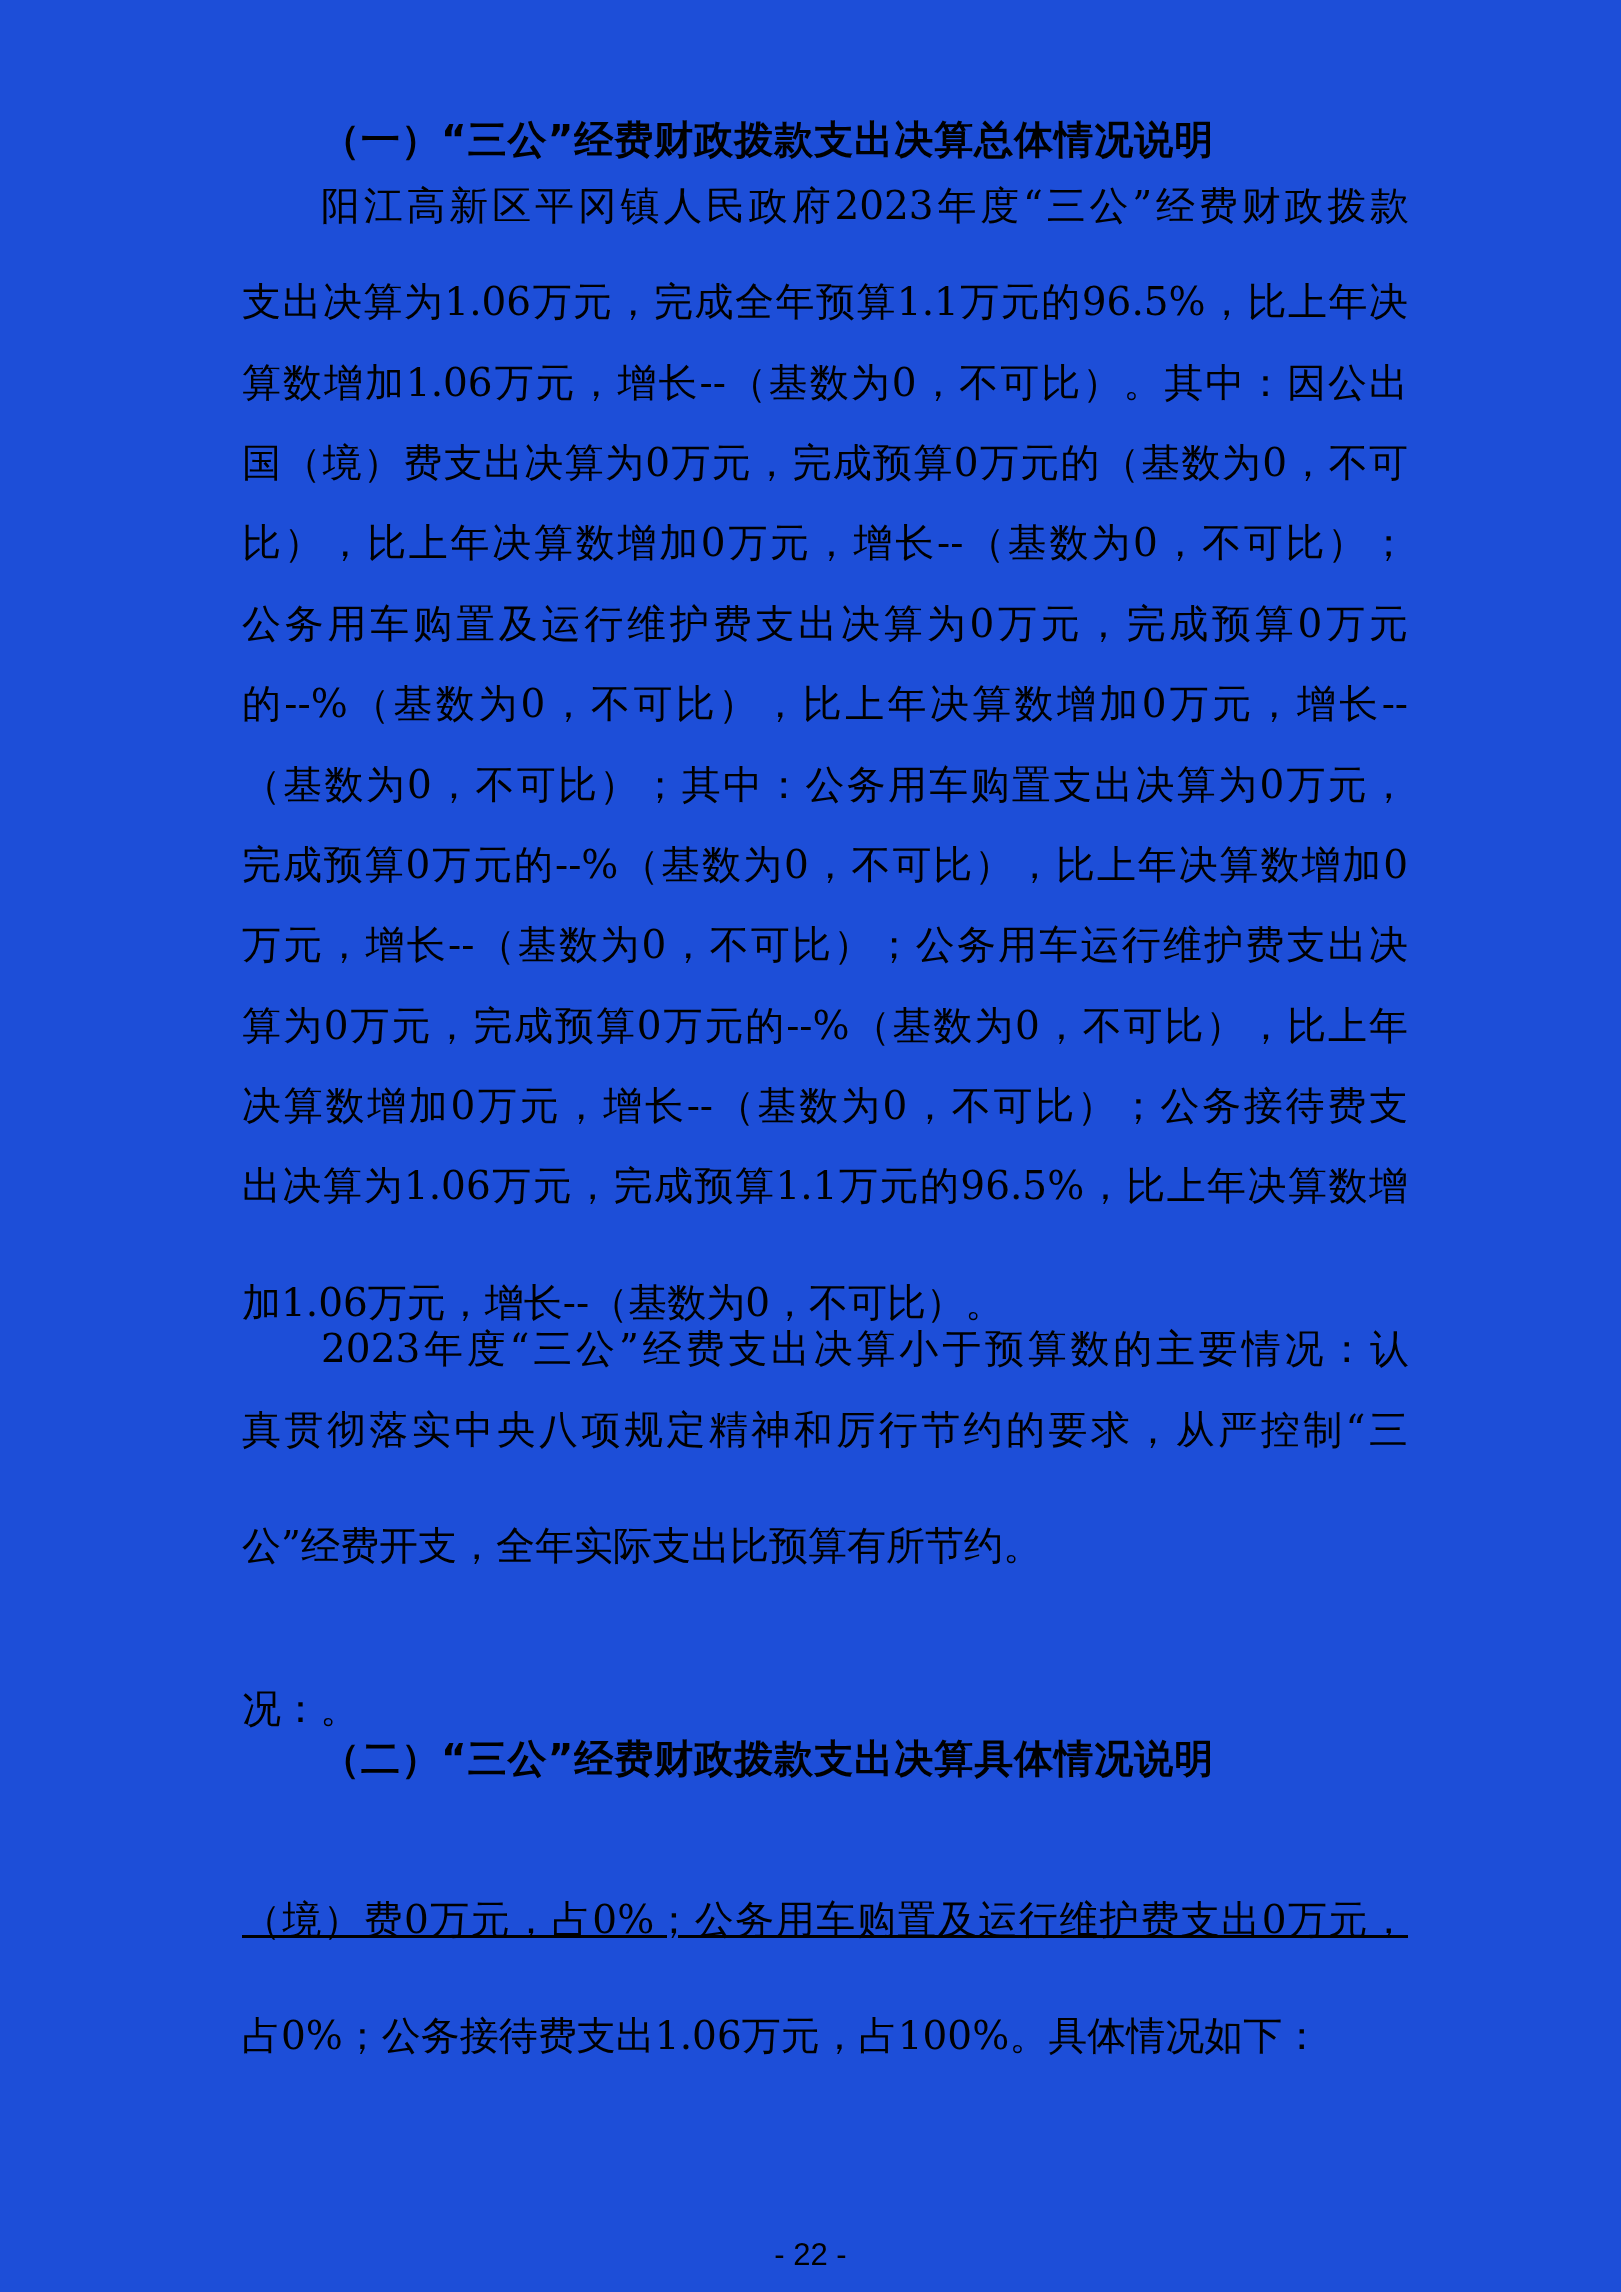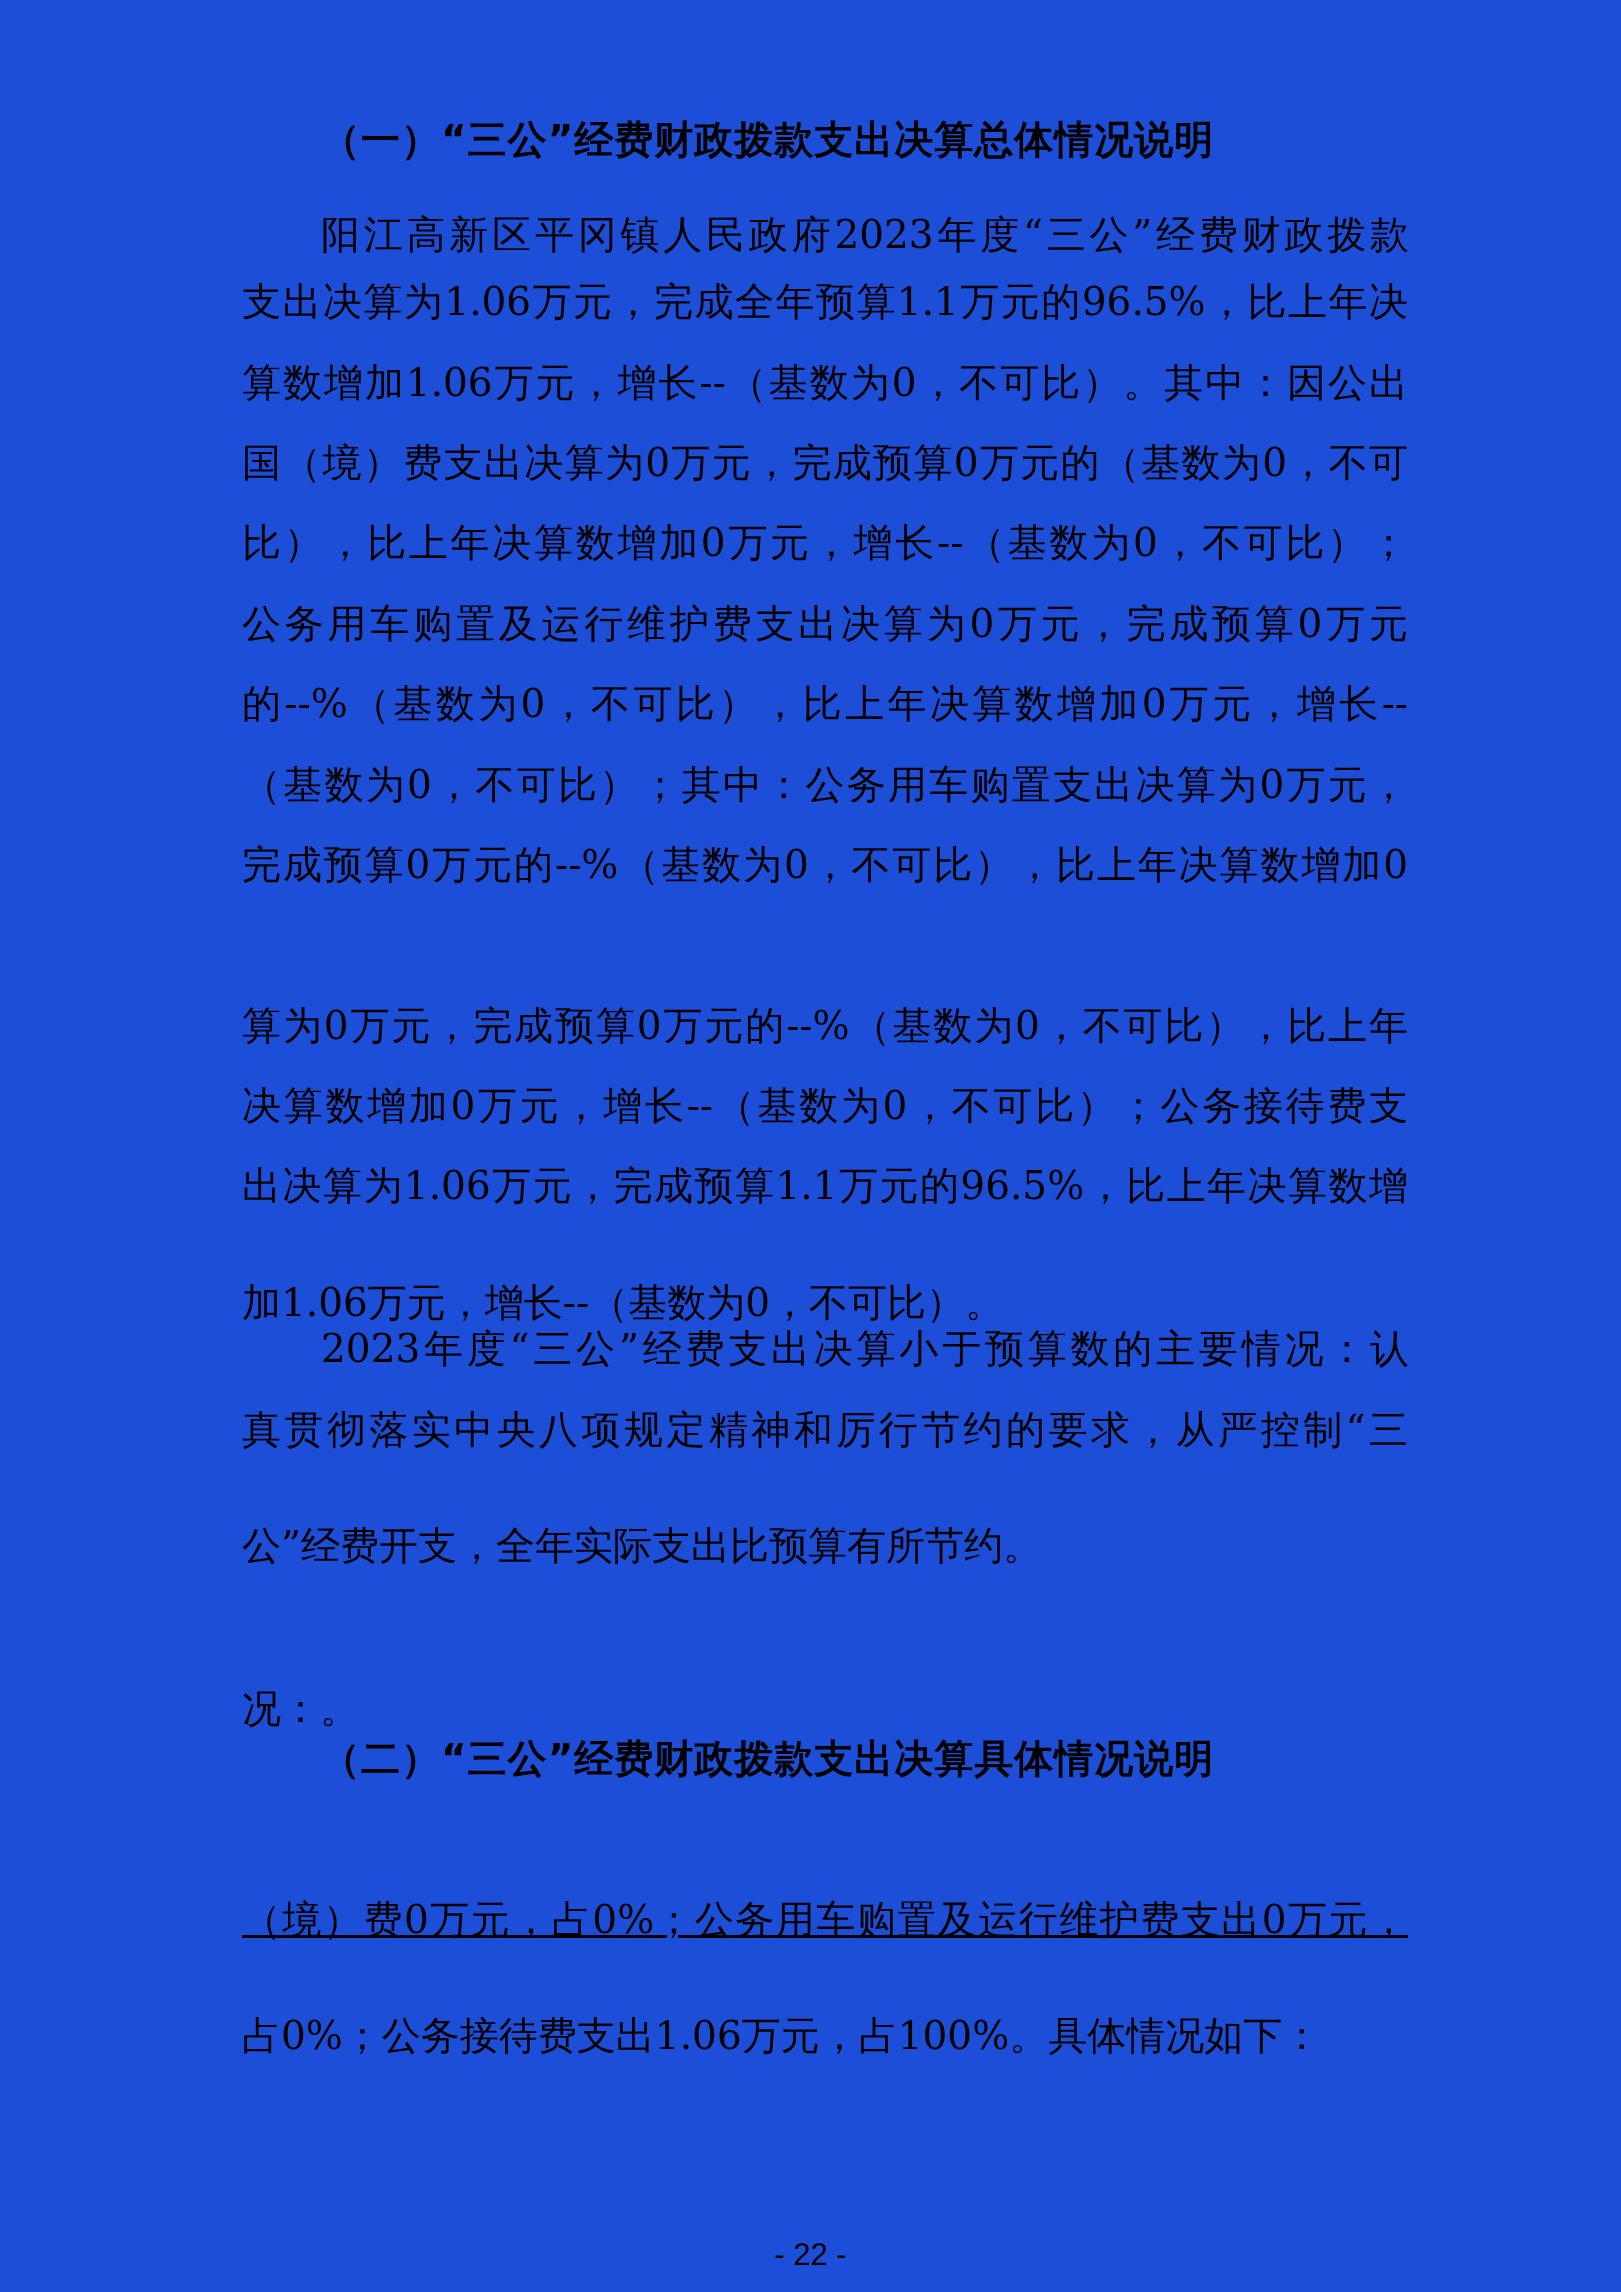--- a/index.html
+++ b/index.html
@@ -38,29 +38,30 @@
       line-height: 35px;
     }
   </style>
 </head>
 <body>
 
 <div class="page">
 
   <div class="heading" style="top:116px;">（一）“三公”经费财政拨款支出决算总体情况说明</div>
 
-  <div class="line indent" style="top:211px;">阳江高新区平冈镇人民政府2023年度“三公”经费财政拨款</div>
+  <div class="line indent" style="top:182px;">阳江高新区平冈镇人民政府2023年度“三公”经费财政拨款</div>
   <div class="line" style="top:278px;">支出决算为1.06万元，完成全年预算1.1万元的96.5%，比上年决</div>
   <div class="line" style="top:359px;">算数增加1.06万元，增长--（基数为0，不可比）。其中：因公出</div>
   <div class="line" style="top:439px;">国（境）费支出决算为0万元，完成预算0万元的（基数为0，不可</div>
   <div class="line" style="top:519px;">比），比上年决算数增加0万元，增长--（基数为0，不可比）；</div>
   <div class="line" style="top:600px;">公务用车购置及运行维护费支出决算为0万元，完成预算0万元</div>
   <div class="line" style="top:680px;">的--%（基数为0，不可比），比上年决算数增加0万元，增长--</div>
   <div class="line" style="top:761px;">（基数为0，不可比）；其中：公务用车购置支出决算为0万元，</div>
   <div class="line" style="top:841px;">完成预算0万元的--%（基数为0，不可比），比上年决算数增加0</div>
+  <div class="line" style="top:921px;">万元，增长--（基数为0，不可比）；公务用车运行维护费支出决</div>
   <div class="line" style="top:1002px;">算为0万元，完成预算0万元的--%（基数为0，不可比），比上年</div>
   <div class="line" style="top:1082px;">决算数增加0万元，增长--（基数为0，不可比）；公务接待费支</div>
   <div class="line" style="top:1162px;">出决算为1.06万元，完成预算1.1万元的96.5%，比上年决算数增</div>
   <div class="line last" style="top:1243px;">加1.06万元，增长--（基数为0，不可比）。</div>
 
   <div class="line indent" style="top:1325px;">2023年度“三公”经费支出决算小于预算数的主要情况：认</div>
   <div class="line" style="top:1406px;">真贯彻落实中央八项规定精神和厉行节约的要求，从严控制“三</div>
   <div class="line last" style="top:1486px;">公”经费开支，全年实际支出比预算有所节约。</div>
 
   <div class="line last" style="top:1649px;">况：。</div>

